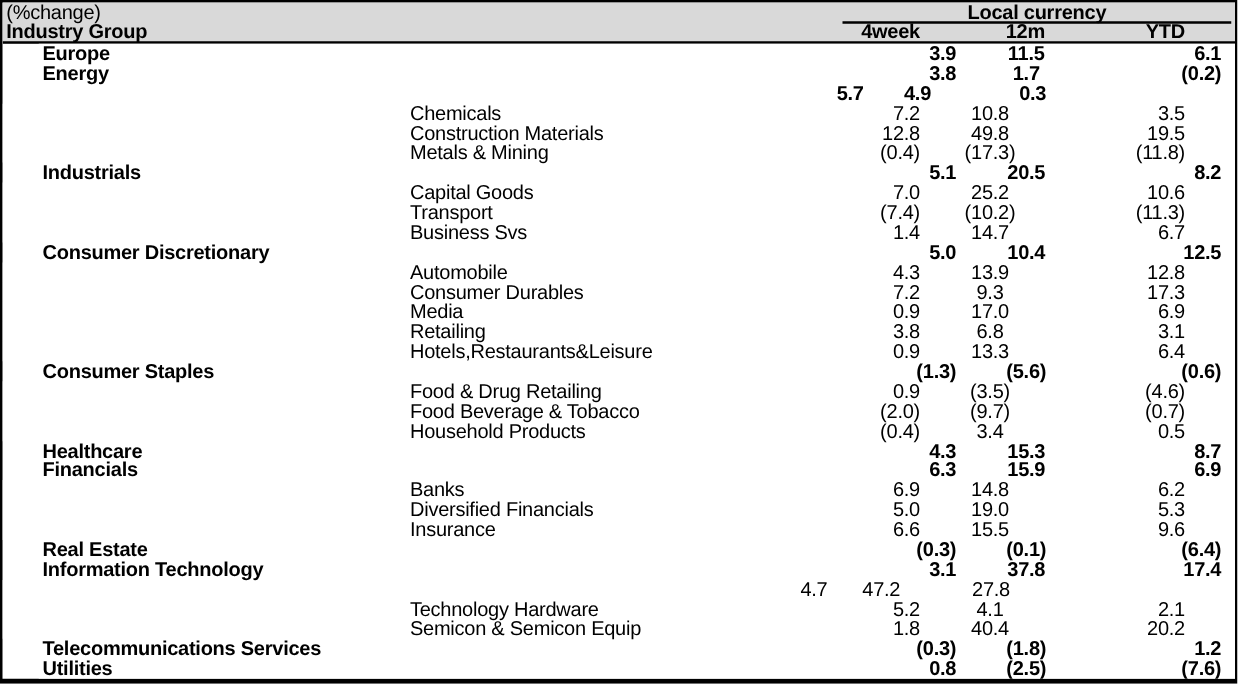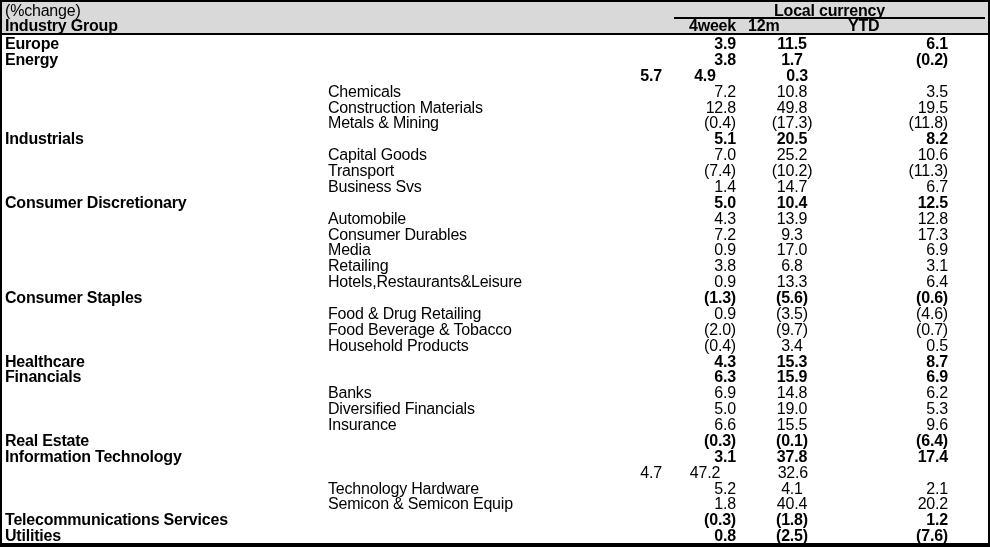--- a/index.html
+++ b/index.html
@@ -59,31 +59,31 @@
   .rowhead-label { padding-left: 3px; }
   
   .tbody { width: 100%; }
   .row {
     display: grid;
     grid-template-columns: 326px 346px 74px 100px 140px;
     height: 15.875px;
     align-items: center;
     background: #ffffff;
   }
-  .row.group { font-weight: bold; }
+  .row.group { font-weight: bold; margin-left: 29px; }
   .row.sub   { font-weight: normal; }
   .c-label1 { padding-left: 3px; white-space: nowrap; overflow: hidden; }
   .c-label2 { white-space: nowrap; overflow: hidden; }
   .c-num { text-align: right; white-space: nowrap; }
   .c-w4  { padding-right: 12px; }
   .c-12m { padding-right: 12px; text-align: center; }
   .c-ytd { padding-right: 40px; }
   .h-w4  { text-align: right; padding-right: 12px; }
-  .h-12m { text-align: left; padding-right: 12px; }
-  .h-ytd { padding-right: 40px; }
+  .h-12m { text-align: right; padding-right: 12px; }
+  .h-ytd { text-align: right; padding-right: 40px; }
   .v.paren { position: relative; left: 0; }
 </style>
 </head>
 <body>
 
 <div class="table-wrap" style="border-color: rgb(0, 0, 0); color: rgb(0, 0, 0);">
 
   <div class="thead" style="background: rgb(217, 217, 217);">
     <div class="hrow1">
       <div class="corner-label">(%change)</div>
@@ -284,21 +284,21 @@
         <div class="c-label1">Information Technology</div>
         <div class="c-label2"></div>
         <div class="c-num c-w4"><span class="v">3.1</span></div>
         <div class="c-num c-12m"><span class="v">37.8</span></div>
         <div class="c-num c-ytd"><span class="v">17.4</span></div>
       </div>
       <div class="row sub">
         <div class="c-label1"></div>
         <div class="c-num c-w4"><span class="v">4.7</span></div>
         <div class="c-num c-12m"><span class="v">47.2</span></div>
-        <div class="c-num c-ytd"><span class="v">32.6</span></div>
+        <div class="c-num c-ytd"><span class="v">27.8</span></div>
       </div>
       <div class="row sub">
         <div class="c-label1"></div>
         <div class="c-label2">Technology Hardware</div>
         <div class="c-num c-w4"><span class="v">5.2</span></div>
         <div class="c-num c-12m"><span class="v">4.1</span></div>
         <div class="c-num c-ytd"><span class="v">2.1</span></div>
       </div>
       <div class="row sub">
         <div class="c-label1"></div>

